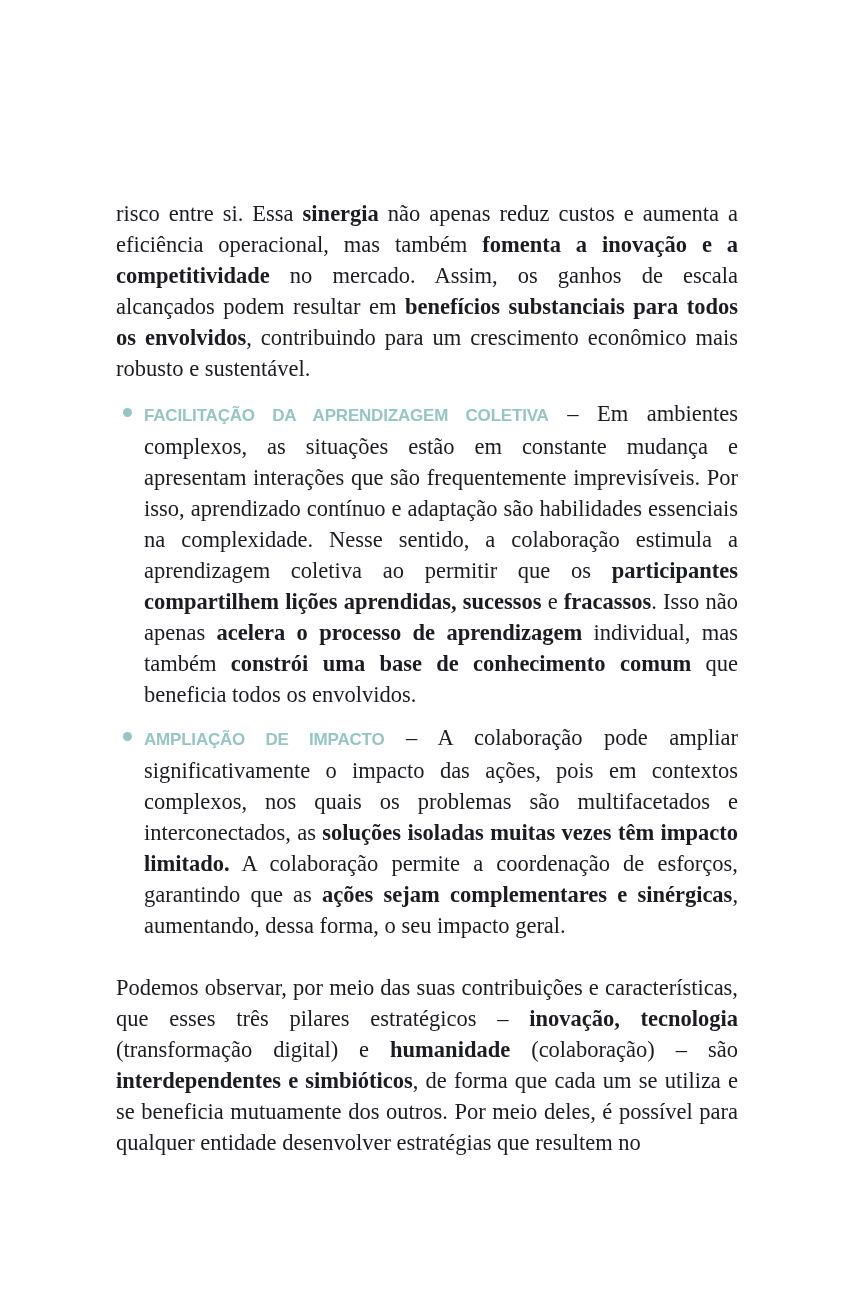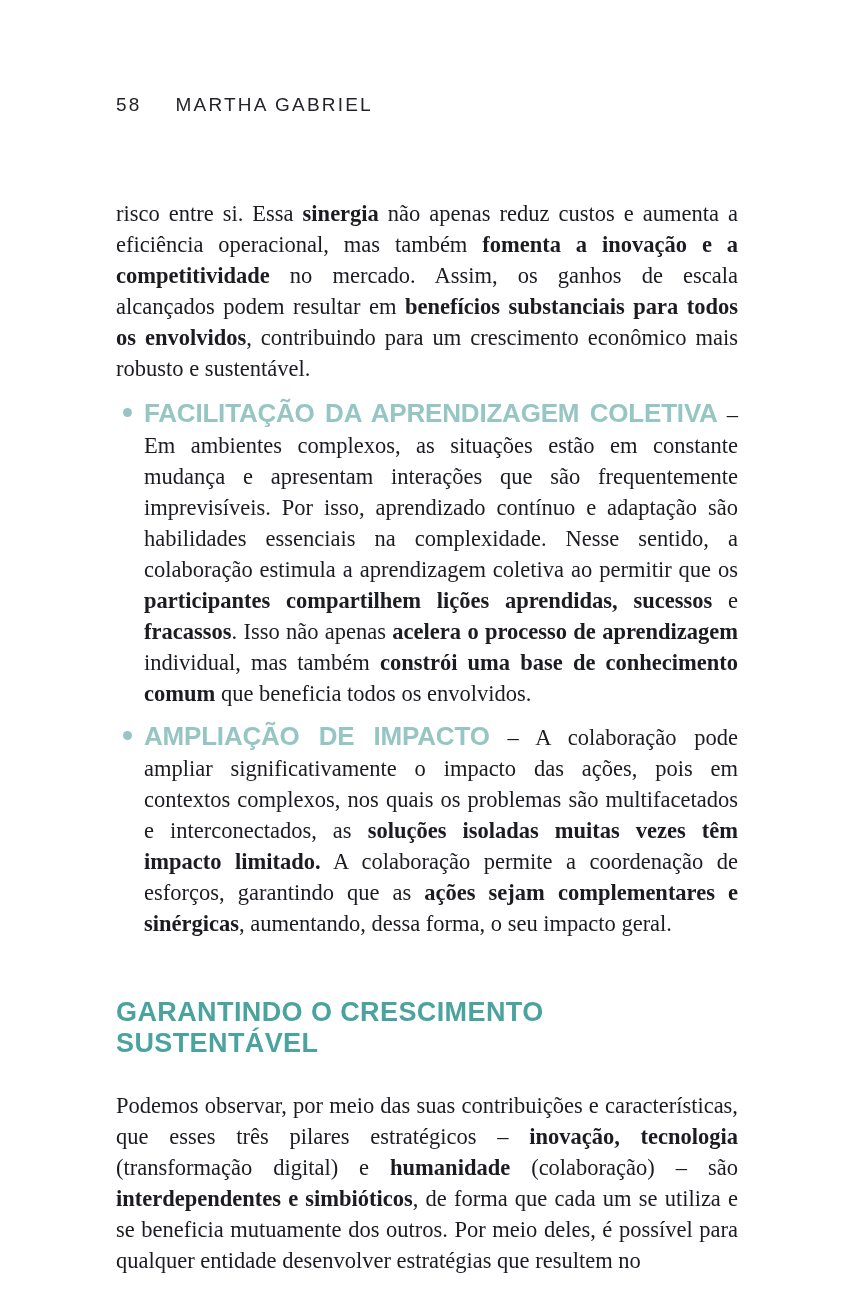--- a/index.html
+++ b/index.html
@@ -64,55 +64,50 @@
     left: 7px;
     top: 10px;
     width: 9px;
     height: 9px;
     border-radius: 50%;
     background: #96c6c4;
   }
   .term {
     font-family: "Liberation Sans", sans-serif;
     font-weight: 700;
-    font-size: 26px;
+    font-size: 17px;
     letter-spacing: -0.2px;
     color: #96c6c4;
   }
   h2.section-heading {
     font-family: "Liberation Sans", sans-serif;
     font-weight: 700;
     font-size: 27px;
     letter-spacing: 0.4px;
     color: #4ba3a0;
     margin: 58px 0 0 0;
   }
   p.closing { margin-top: 31px; }
 </style>
 </head>
 <body>
 
 <div class="page">
 
-  <header class="page-header">
-    <span class="page-number">58</span>
-    <span class="author">MARTHA GABRIEL</span>
-  </header>
 
   <main class="content">
 
     <p class="body"><span>risco entre si. Essa </span><b>sinergia</b><span> não apenas reduz custos e aumenta a eficiência operacional, mas também </span><b>fomenta a inovação e a competitividade</b><span> no mercado. Assim, os ganhos de escala alcançados podem resultar em </span><b>benefícios substanciais para todos os envolvidos</b><span>, contribuindo para um crescimento econômico mais robusto e sustentável.</span></p>
 
     <ul class="bullets">
 
       <li><span class="bullet-dot"></span><span class="term">FACILITAÇÃO DA APRENDIZAGEM COLETIVA</span><span class="bullet-text"><span> – Em ambientes complexos, as situações estão em constante mudança e apresentam interações que são frequentemente imprevisíveis. Por isso, aprendizado contínuo e adaptação são habilidades essenciais na complexidade. Nesse sentido, a colaboração estimula a aprendizagem coletiva ao permitir que os </span><b>participantes compartilhem lições aprendidas, sucessos</b><span> e </span><b>fracassos</b><span>. Isso não apenas </span><b>acelera o processo de aprendizagem</b><span> individual, mas também </span><b>constrói uma base de conhecimento comum</b><span> que beneficia todos os envolvidos.</span></span></li>
 
       <li><span class="bullet-dot"></span><span class="term">AMPLIAÇÃO DE IMPACTO</span><span class="bullet-text"><span> – A colaboração pode ampliar significativamente o impacto das ações, pois em contextos complexos, nos quais os problemas são multifacetados e interconectados, as </span><b>soluções isoladas muitas vezes têm impacto limitado.</b><span> A colaboração permite a coordenação de esforços, garantindo que as </span><b>ações sejam complementares e sinérgicas</b><span>, aumentando, dessa forma, o seu impacto geral.</span></span></li>
 
     </ul>
 
-    <h2 class="section-heading">GARANTINDO O CRESCIMENTO SUSTENTÁVEL</h2>
 
     <p class="body closing"><span>Podemos observar, por meio das suas contribuições e características, que esses três pilares estratégicos – </span><b>inovação, tecnologia</b><span> (transformação digital) e </span><b>humanidade</b><span> (colaboração) – são </span><b>interdependentes e simbióticos</b><span>, de forma que cada um se utiliza e se beneficia mutuamente dos outros. Por meio deles, é possível para qualquer entidade desenvolver estratégias que resultem no</span></p>
 
   </main>
 
 </div>
 
 </body></html>

